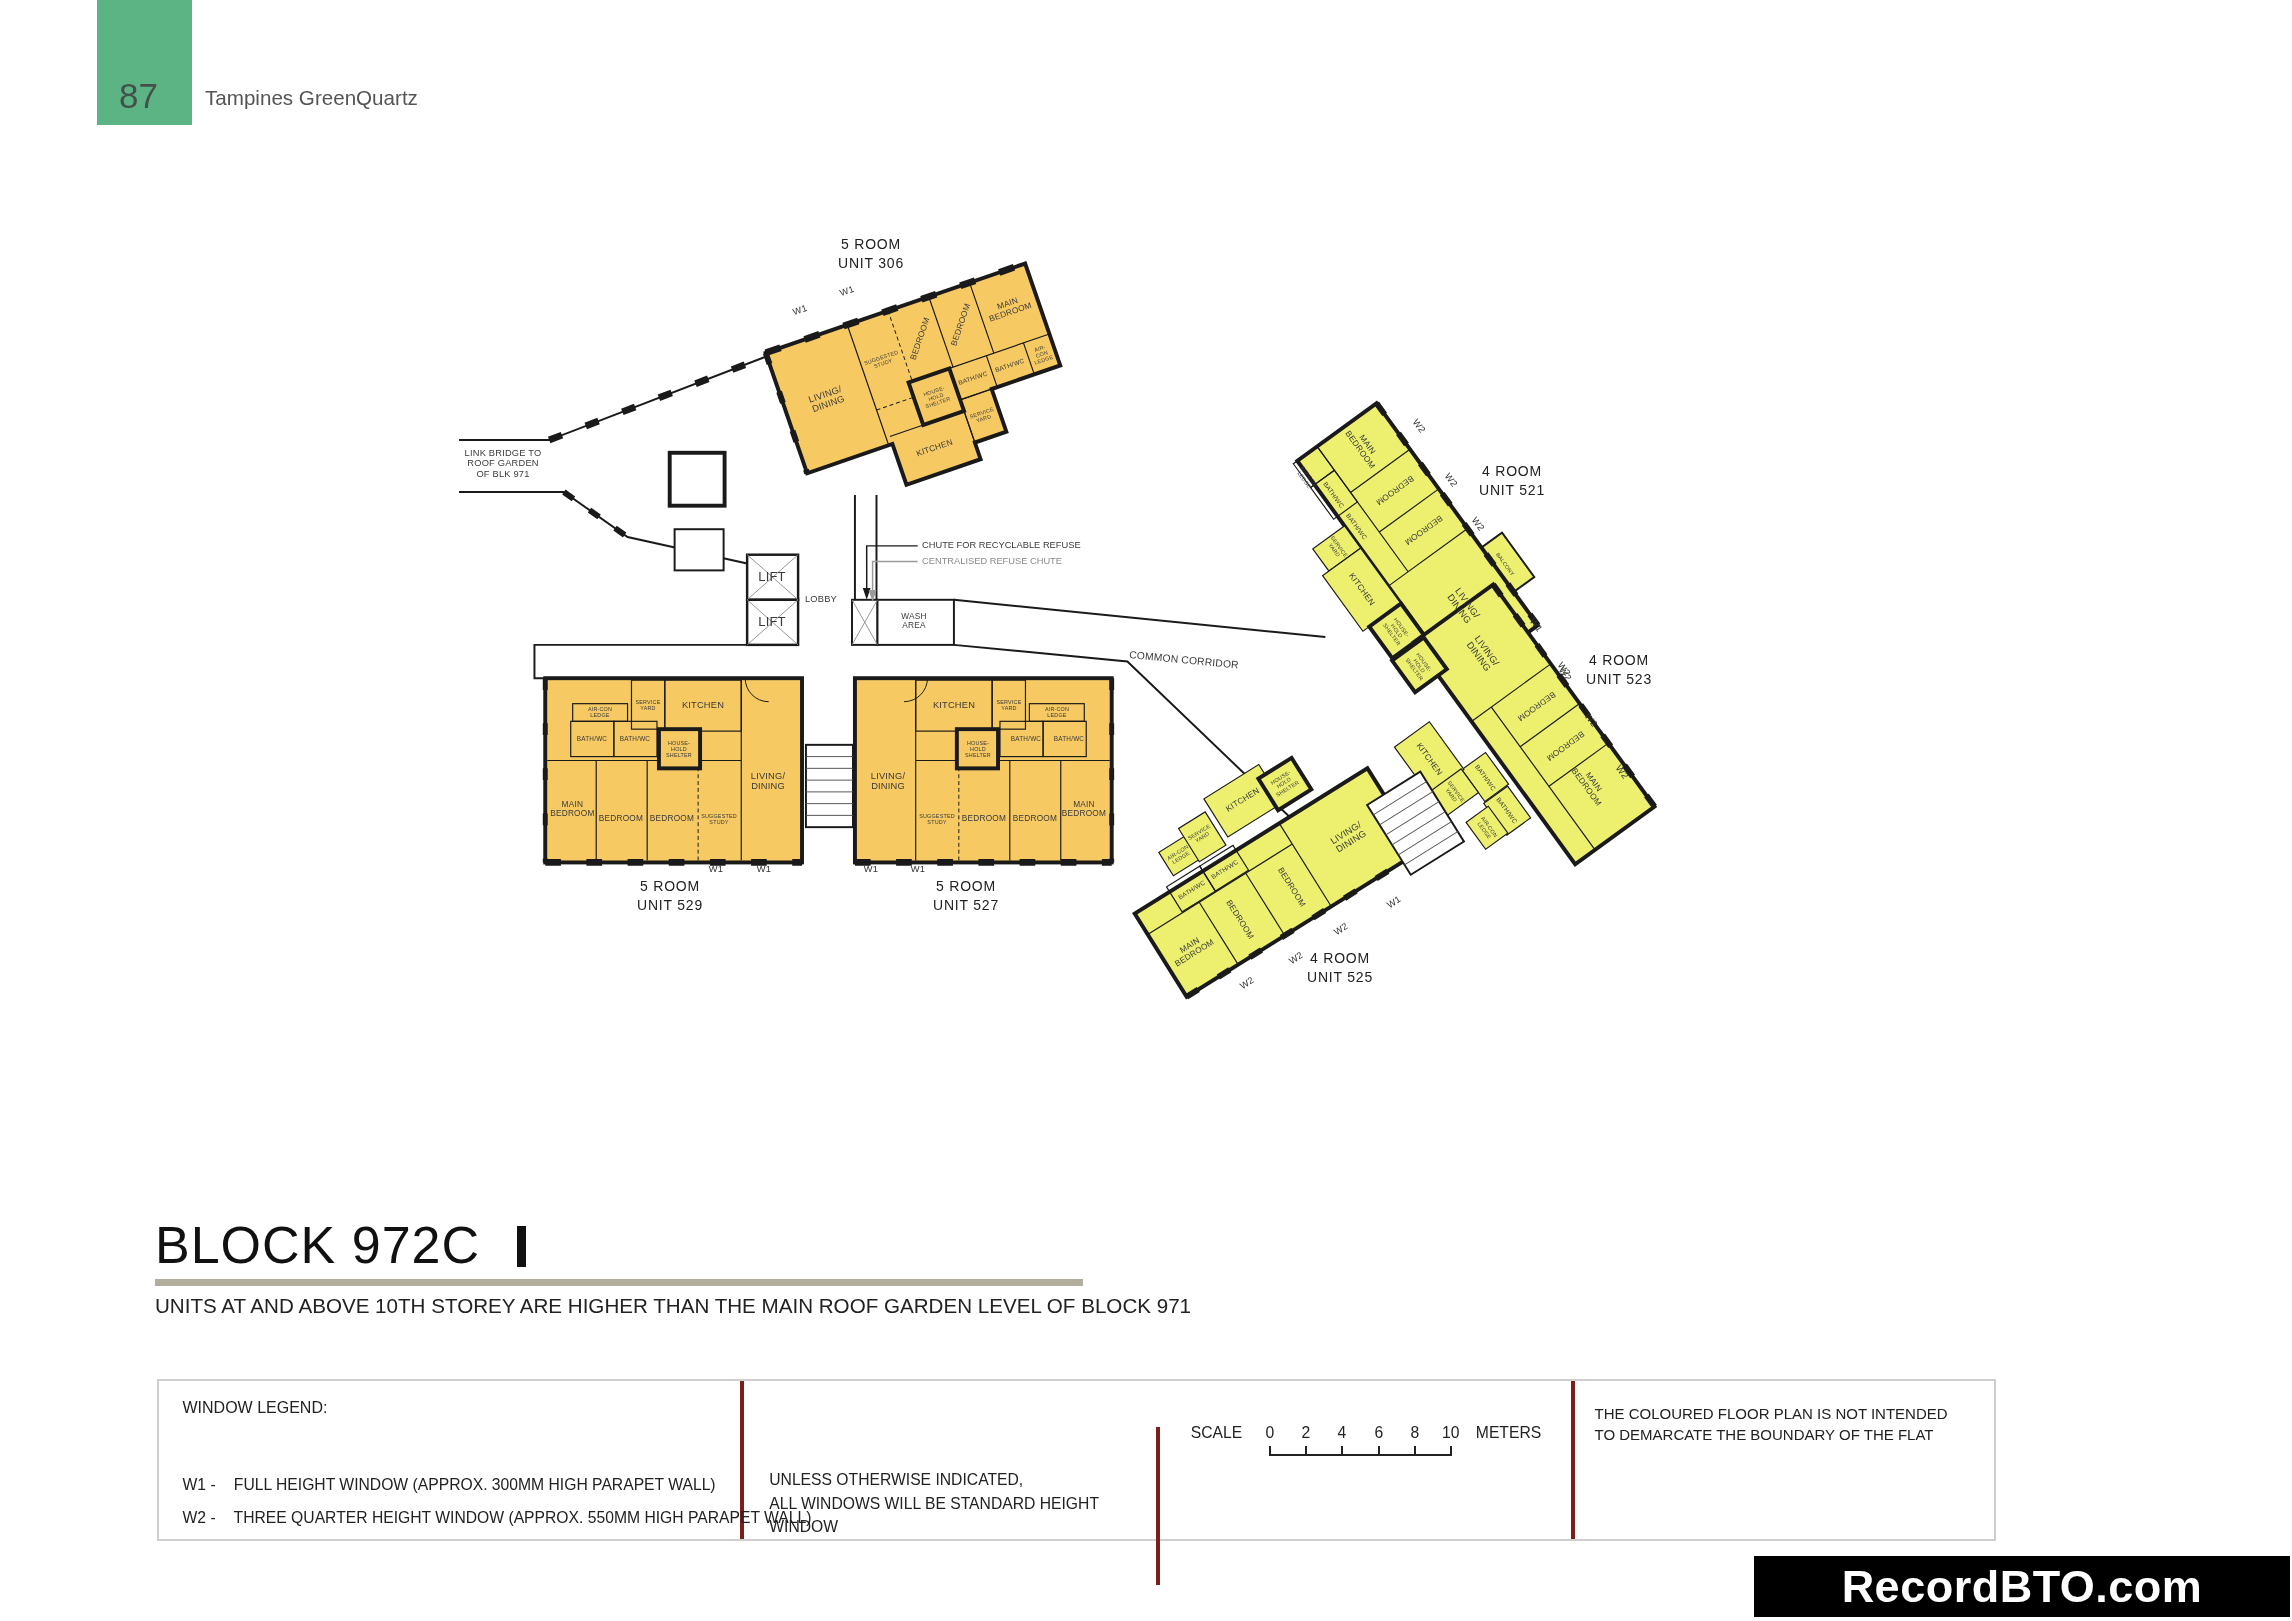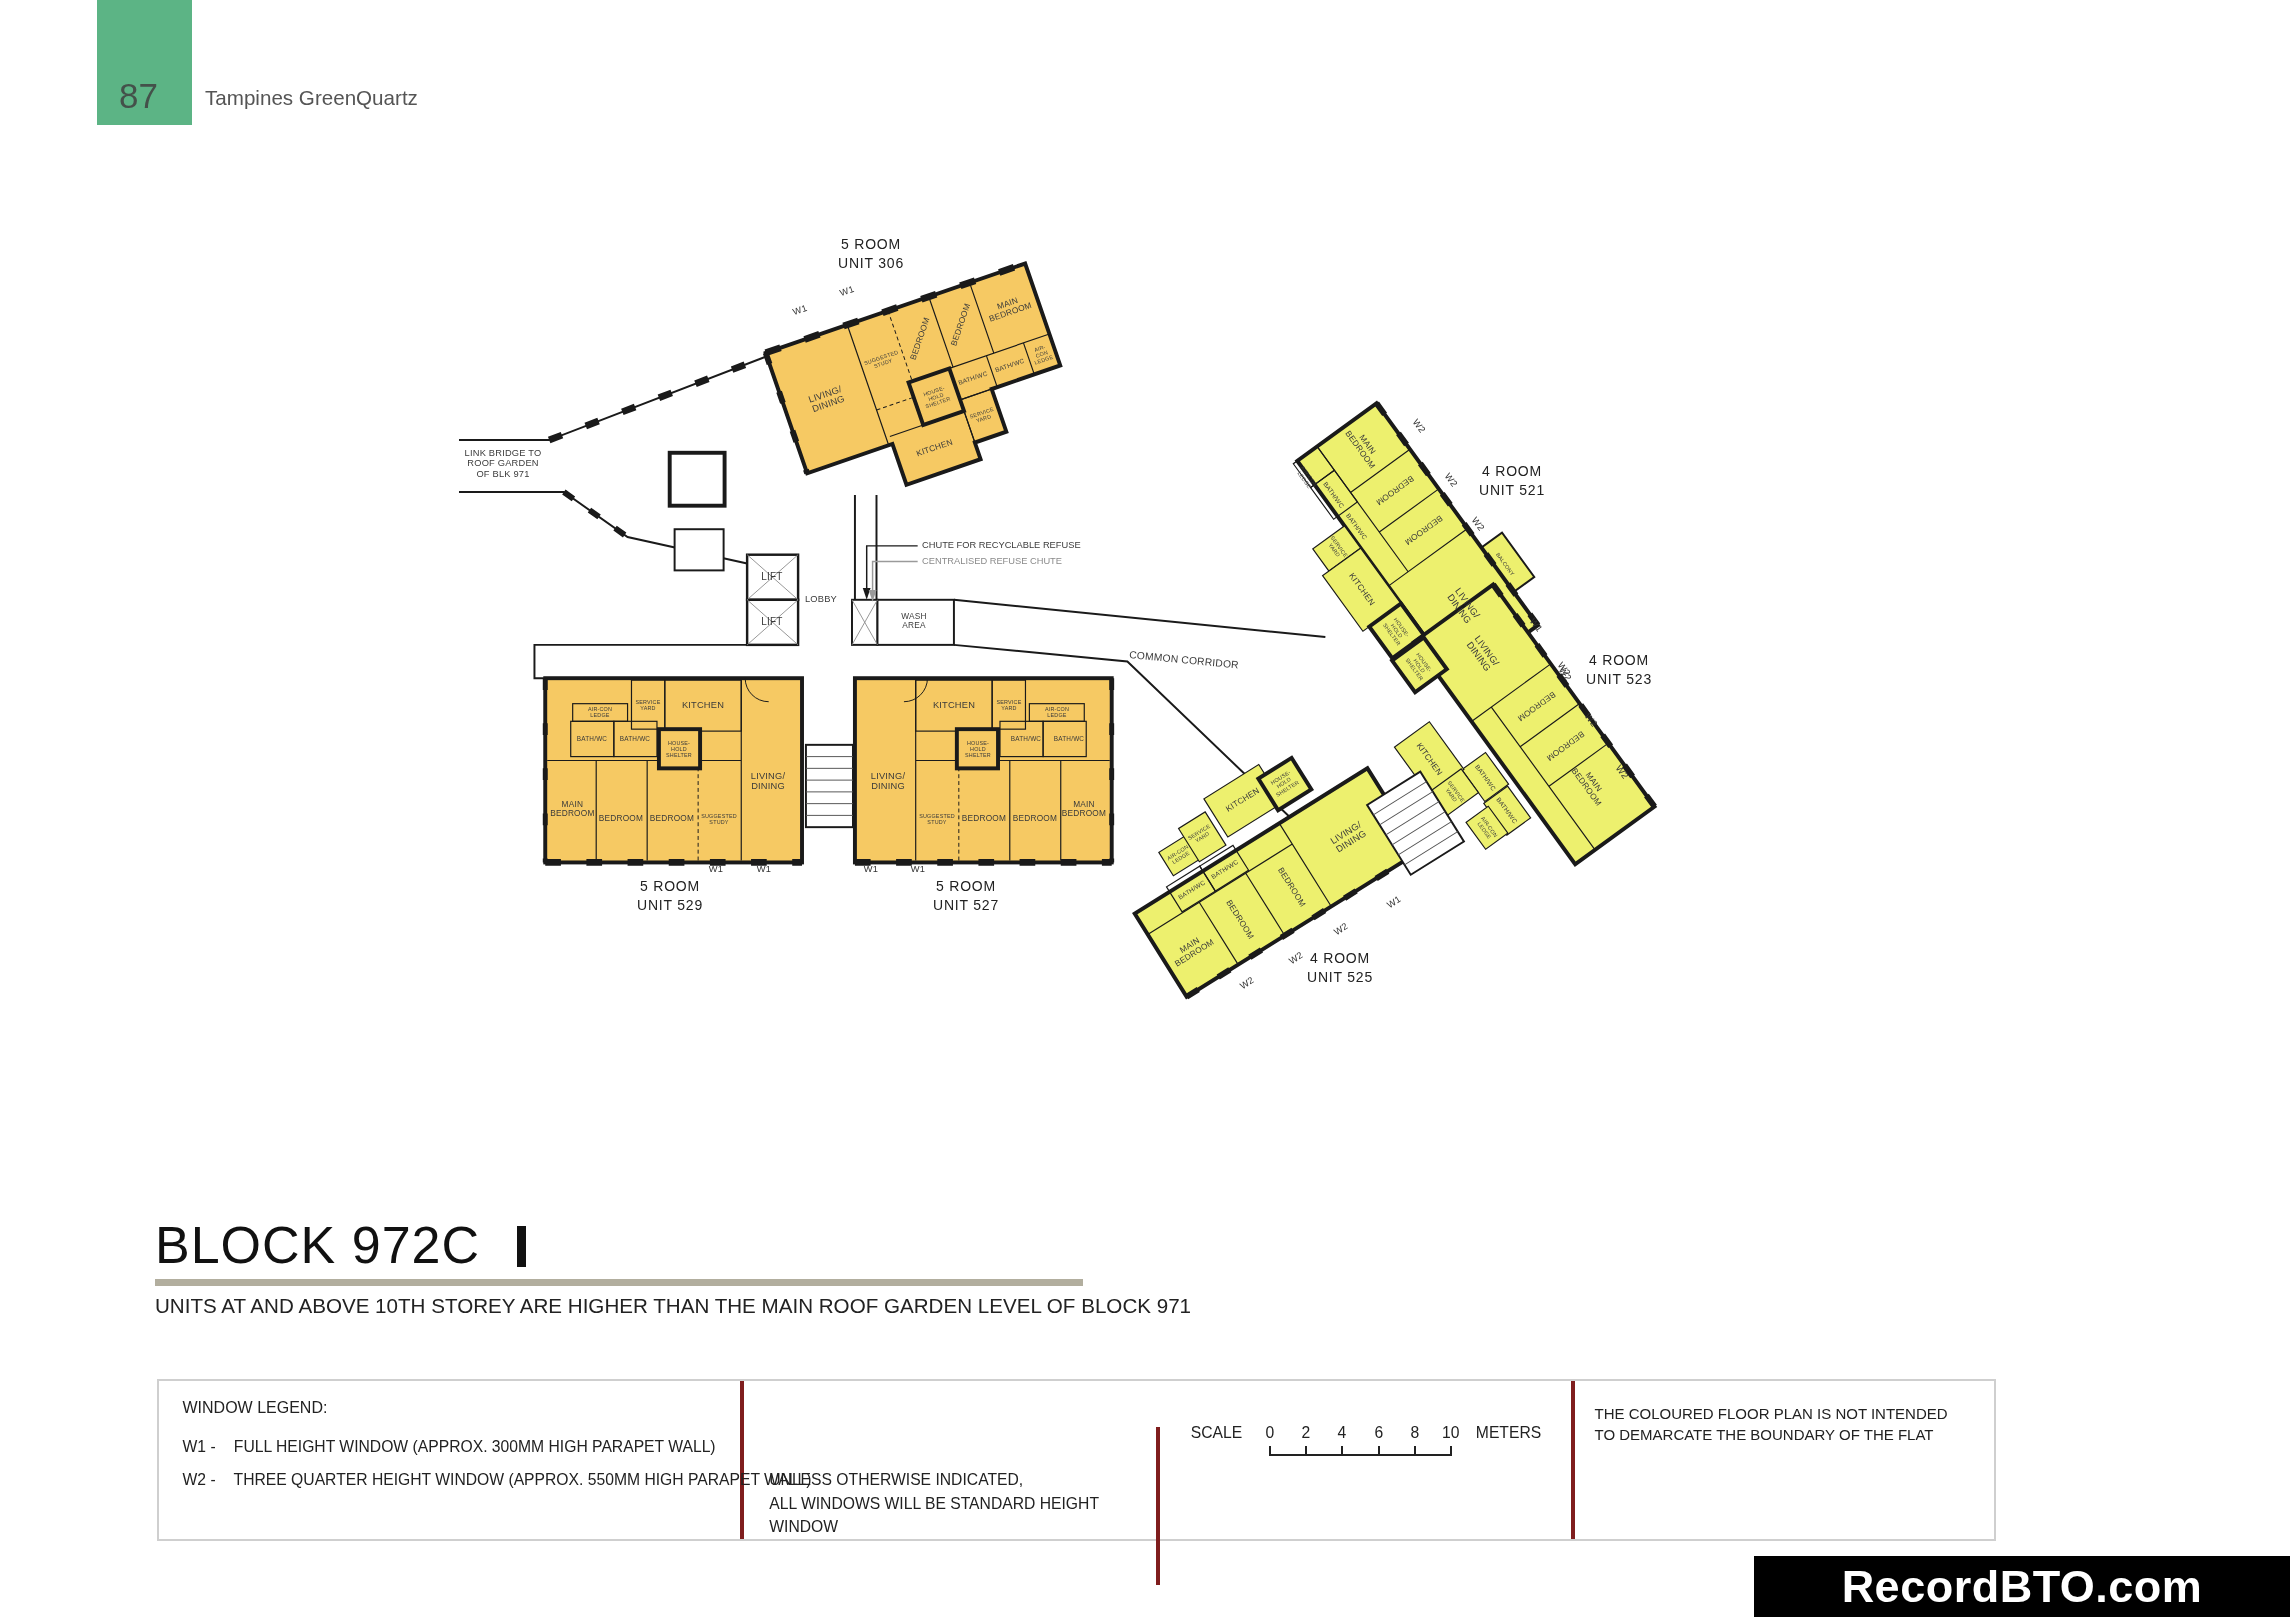--- a/index.html
+++ b/index.html
@@ -3,21 +3,21 @@
 <meta charset="utf-8">
 <style>
   html,body{margin:0;padding:0;background:#ffffff;}
   .page{position:relative;width:2293px;height:1621px;background:#fff;overflow:hidden;
         font-family:"Liberation Sans",sans-serif;color:#222;}
   svg{position:absolute;left:0;top:0;}
   
   .lbl{position:absolute;transform:translate(-50%,-50%) rotate(var(--r,0deg));
        white-space:pre-line;text-align:center;color:#3a3a3a;line-height:1.12;letter-spacing:0.2px;}
   .ll{position:absolute;transform:translate(0,-50%);white-space:pre-line;color:#3a3a3a;line-height:1.2;}
-  .f5{font-size:5.4px}.f6{font-size:6.4px}.f7{font-size:10px}.f8{font-size:8.3px}
+  .f5{font-size:5.4px}.f6{font-size:6.4px}.f7{font-size:13px}.f8{font-size:8.3px}
   .f9{font-size:9.3px}.f10{font-size:10.3px}
   .ulbl{position:absolute;transform:translate(-50%,-50%);text-align:center;white-space:nowrap;
         font-size:14px;letter-spacing:0.8px;color:#222;line-height:1.35;}
   .wlbl{position:absolute;transform:translate(-50%,-50%) rotate(var(--r,0deg));
         font-size:9.3px;color:#333;letter-spacing:0.3px;}
   .ucontainer{position:absolute;}
   
   .pagetab{position:absolute;left:97px;top:0;width:95px;height:125px;background:#5CB485;}
   .pagenum{position:absolute;left:119px;top:76px;font-size:35px;color:#44514a;}
   .projname{position:absolute;left:205px;top:86px;font-size:20.6px;color:#555;}
@@ -28,21 +28,21 @@
   .t-rule{position:absolute;left:155px;top:1279px;width:928px;height:6.9px;background:#B2AE9E;}
   .t-note{position:absolute;left:155px;top:1294px;font-size:20.6px;color:#222;white-space:nowrap;}
   
   .legend{position:absolute;left:157px;top:1379px;width:1839px;height:162px;display:flex;
           border:2px solid #cfcfcf;box-sizing:border-box;background:#fff;}
   .lg-box{position:relative;box-sizing:border-box;height:100%;border-right:4px solid #7f1d1d;}
   .lg-box:last-child{border-right:none;}
   .lg1{width:586px;}.lg2{width:417px;margin-top:46px;}.lg3{width:416px;}.lg4{width:420px;}
   .lg-title{position:absolute;left:23.5px;top:17.6px;font-size:16px;color:#222;}
   .lg-row{position:absolute;left:23.5px;font-size:15.7px;color:#222;white-space:nowrap;}
-  .lg-code{display:inline-block;width:47px;}
+  .lg-code{display:inline-block;width:47px;margin-top:38px;}
   .lg-note{position:absolute;left:25.5px;top:41px;font-size:15.7px;color:#222;white-space:pre-line;line-height:1.5;}
   .lg-note4{position:absolute;left:19.6px;top:21.6px;font-size:15px;color:#222;white-space:pre-line;line-height:1.45;}
   .scalewrap{position:absolute;left:0;top:0;width:100%;height:100%;}
   .sc-label{position:absolute;left:31px;top:43px;font-size:15.7px;}
   .sc-num{position:absolute;top:43px;transform:translateX(-50%);font-size:15.7px;}
   .sc-unit{position:absolute;left:316px;top:43px;font-size:15.7px;}
   .sc-line{position:absolute;left:110px;top:73px;width:182px;height:2px;background:#222;}
   .sc-tick{position:absolute;top:65px;width:2px;height:9.8px;background:#222;transform:translateX(-50%);}
   
   .wm{position:absolute;left:1754px;top:1556px;width:536px;height:61px;background:#000;

